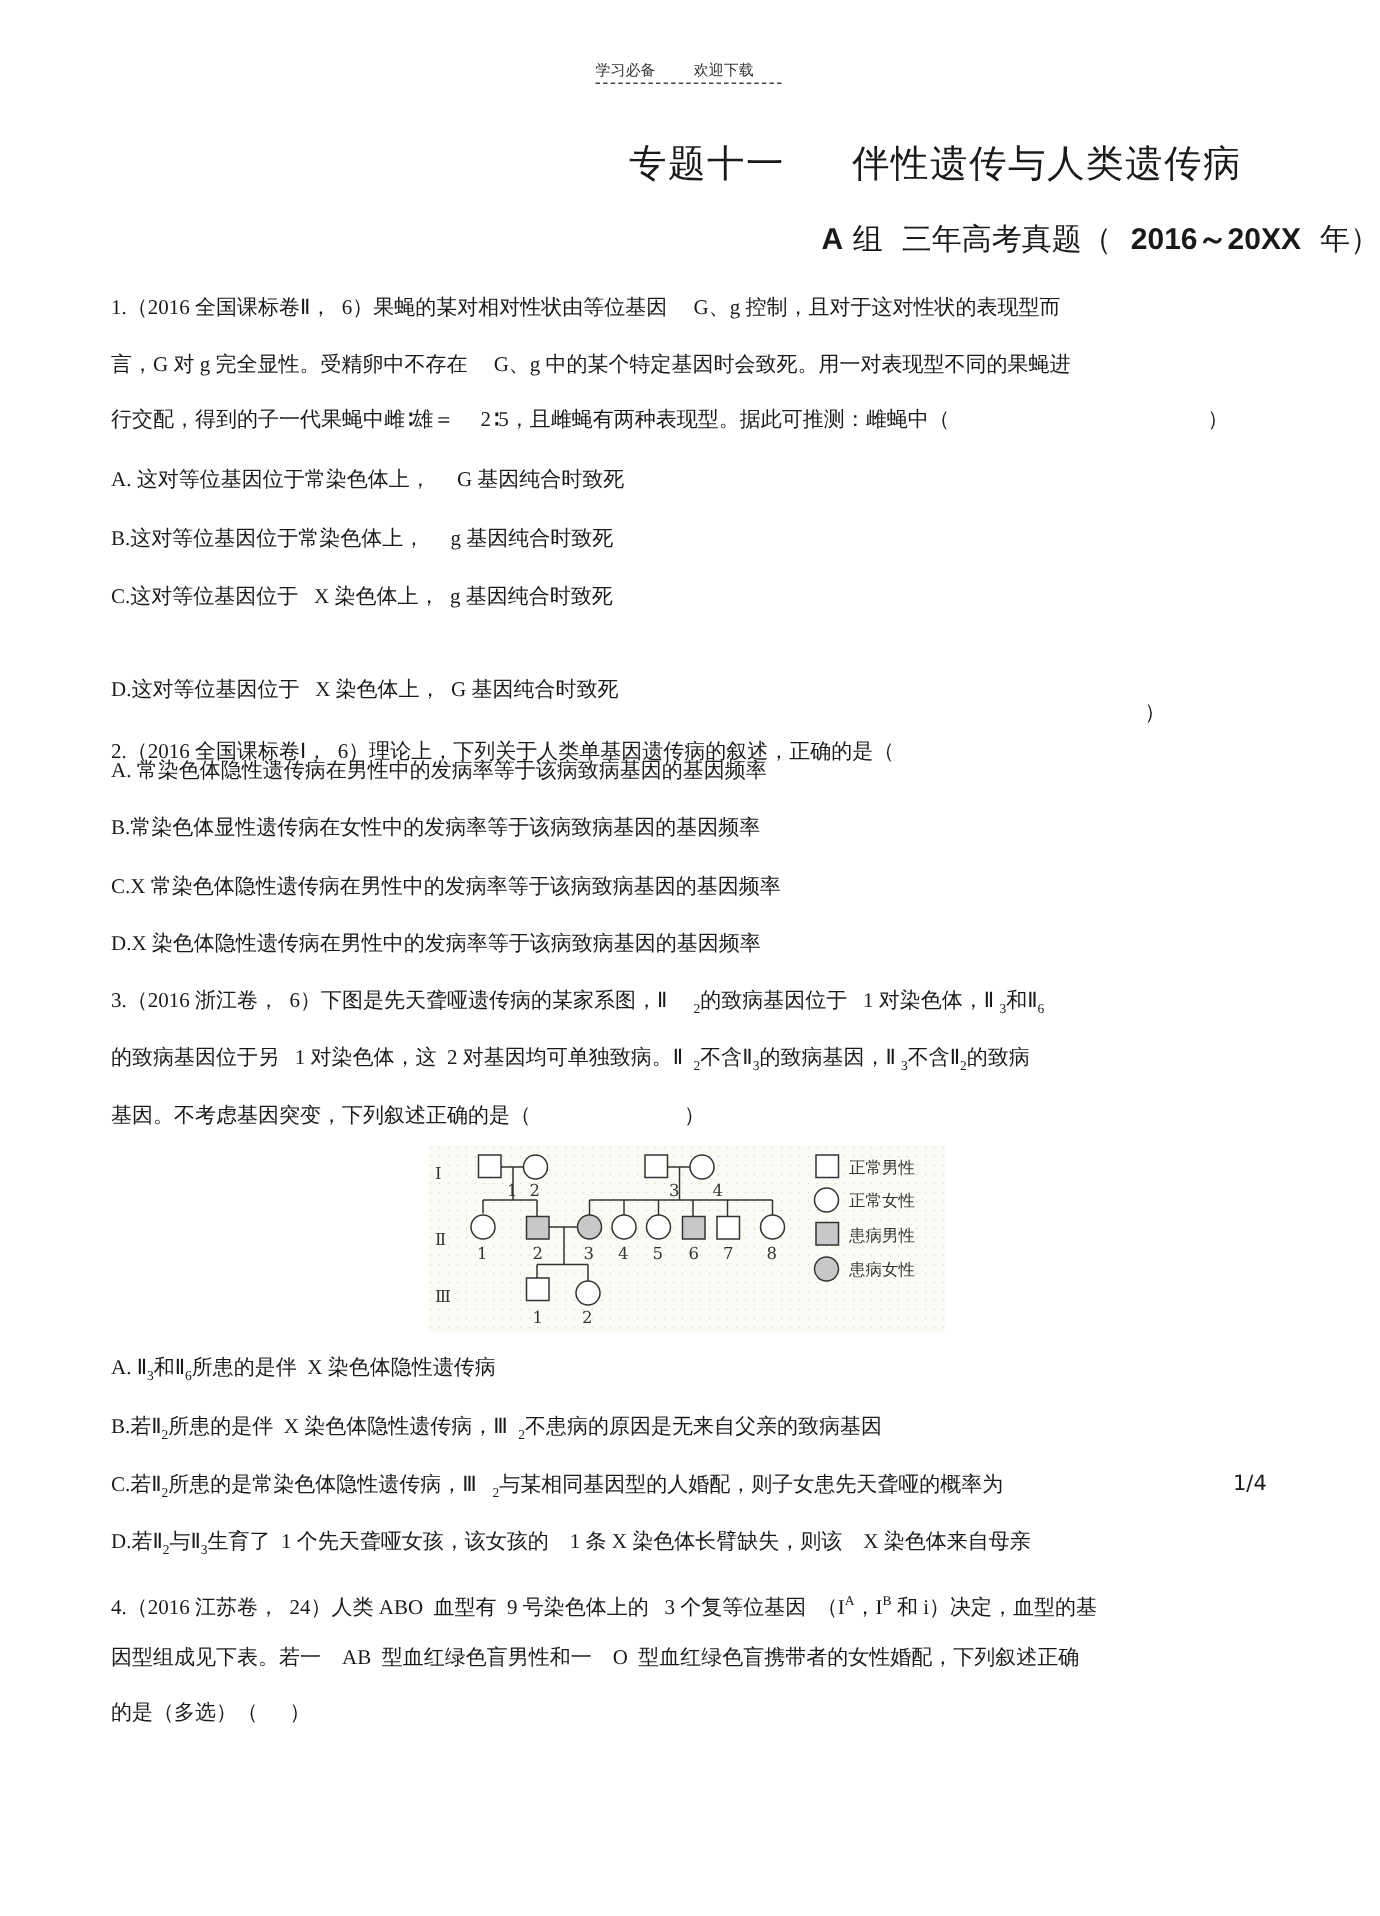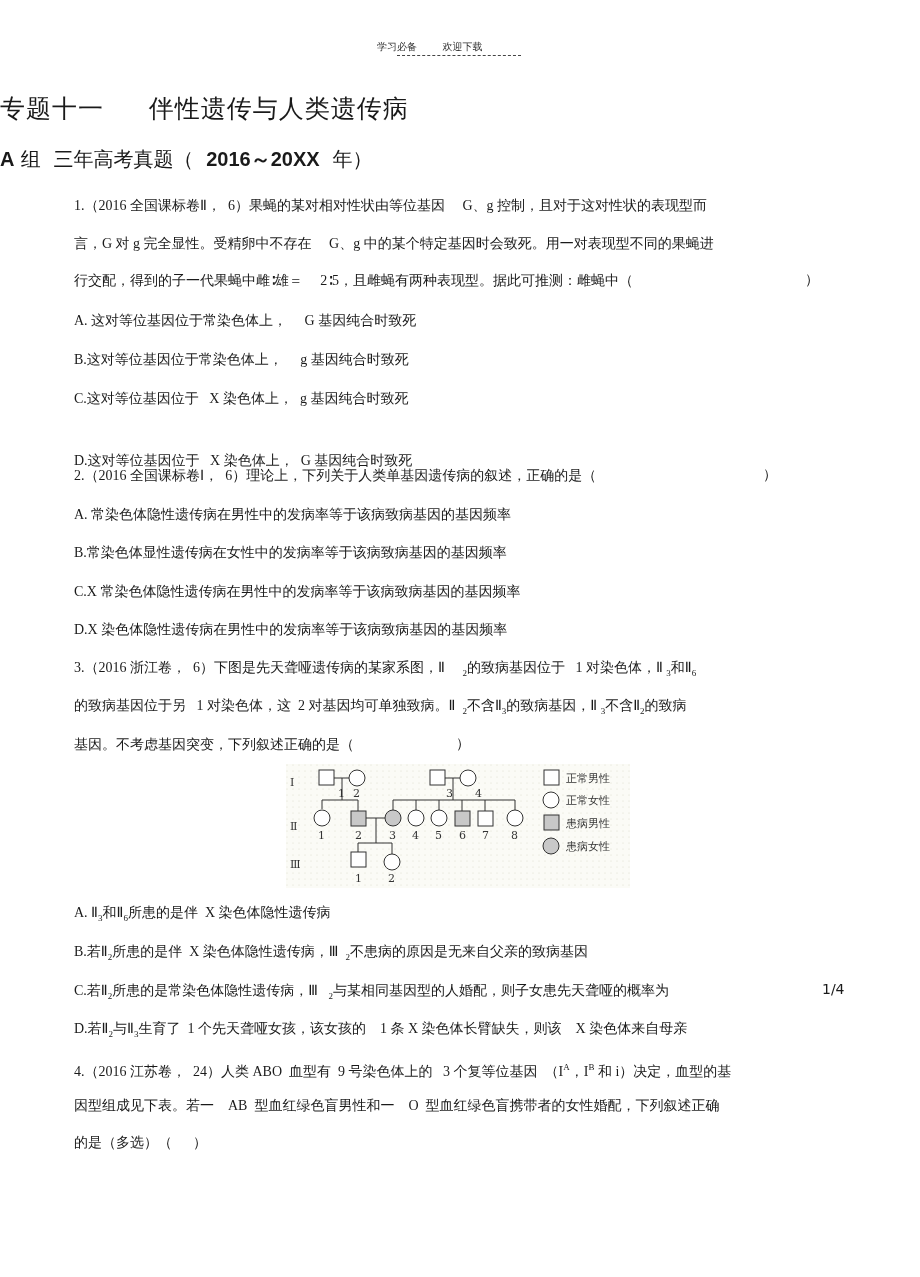--- a/index.html
+++ b/index.html
@@ -1,22 +1,22 @@
 <!DOCTYPE html>
 <html><head>
 <meta charset="utf-8">
 <style>
   html, body { margin: 0; padding: 0; background: #ffffff; }
   body { width: 920px; height: 1277px; position: relative; overflow: hidden;
          font-family: "DejaVu Sans", "Liberation Sans", sans-serif; color: #1a1a1a; }
-  .hdr { position: absolute; top: 40px; left: 377px; font-size: 10px; color: #333; white-space: pre; }
+  .hdr { position: absolute; top: 40px; left: 397px; font-size: 10px; color: #333; white-space: pre; }
   .hdr-rule { position: absolute; top: 55px; left: 397px; width: 124px; border-top: 1.5px dashed #444; }
-  .title { position: absolute; top: 92px; left: 0; width: 828px; text-align: left;
+  .title { position: absolute; top: 92px; left: 0; width: 828px; text-align: right;
            font-family: "DejaVu Serif", "Liberation Serif", serif; font-size: 25px; letter-spacing: 1px; white-space: pre; }
-  .subtitle { position: absolute; top: 146px; left: 0; width: 920px; text-align: left; font-size: 20px; white-space: pre; }
+  .subtitle { position: absolute; top: 146px; left: 0; width: 920px; text-align: right; font-size: 20px; white-space: pre; }
   .subtitle b { font-family: "Liberation Sans", sans-serif; font-weight: bold; }
   .line { position: absolute; left: 74px; font-size: 14px; line-height: 20px; white-space: pre; font-family: Liberation Serif, serif; }
   .right { position: absolute; font-size: 14px; white-space: pre; }
   sub { font-size: 9px; vertical-align: -4px; }
   sup { font-size: 9px; vertical-align: 6px; }
   .pedigree { position: absolute; left: 286px; top: 764px; width: 344px; height: 124px; }
 </style>
 </head>
 <body>
 
@@ -28,21 +28,21 @@
 
 <div class="line" style="top:196px">1.（2016 全国课标卷Ⅱ，  6）果蝇的某对相对性状由等位基因     G、g 控制，且对于这对性状的表现型而</div>
 <div class="line" style="top:234px">言，G 对 g 完全显性。受精卵中不存在     G、g 中的某个特定基因时会致死。用一对表现型不同的果蝇进</div>
 <div class="line" style="top:271px">行交配，得到的子一代果蝇中雌∶雄＝     2∶5，且雌蝇有两种表现型。据此可推测：雌蝇中（</div>
 <div class="right" style="top:271px;left:805px">）</div>
 <div class="line" style="top:311px">A. 这对等位基因位于常染色体上，     G 基因纯合时致死</div>
 <div class="line" style="top:350px">B.这对等位基因位于常染色体上，     g 基因纯合时致死</div>
 <div class="line" style="top:389px">C.这对等位基因位于   X 染色体上，  g 基因纯合时致死</div>
 <div class="line" style="top:451px">D.这对等位基因位于   X 染色体上，  G 基因纯合时致死</div>
 
-<div class="line" style="top:466px">2.（2016 全国课标卷Ⅰ，  6）理论上，下列关于人类单基因遗传病的叙述，正确的是（</div>
+<div class="line" style="top:492px">2.（2016 全国课标卷Ⅰ，  6）理论上，下列关于人类单基因遗传病的叙述，正确的是（</div>
 <div class="right" style="top:466px;left:763px">）</div>
 <div class="line" style="top:505px">A. 常染色体隐性遗传病在男性中的发病率等于该病致病基因的基因频率</div>
 <div class="line" style="top:543px">B.常染色体显性遗传病在女性中的发病率等于该病致病基因的基因频率</div>
 <div class="line" style="top:582px">C.X 常染色体隐性遗传病在男性中的发病率等于该病致病基因的基因频率</div>
 <div class="line" style="top:620px">D.X 染色体隐性遗传病在男性中的发病率等于该病致病基因的基因频率</div>
 
 <div class="line" style="top:658px"><span>3.（2016 浙江卷，  6）下图是先天聋哑遗传病的某家系图，Ⅱ</span>     <sub>2</sub><span>的致病基因位于   1 对染色体，Ⅱ</span> <sub>3</sub><span>和Ⅱ</span><sub>6</sub></div>
 <div class="line" style="top:696px"><span>的致病基因位于另   1 对染色体，这  2 对基因均可单独致病。Ⅱ</span>  <sub>2</sub><span>不含Ⅱ</span><sub>3</sub><span>的致病基因，Ⅱ</span> <sub>3</sub><span>不含Ⅱ</span><sub>2</sub><span>的致病</span></div>
 <div class="line" style="top:735px">基因。不考虑基因突变，下列叙述正确的是（</div>
 <div class="right" style="top:735px;left:456px">）</div>

